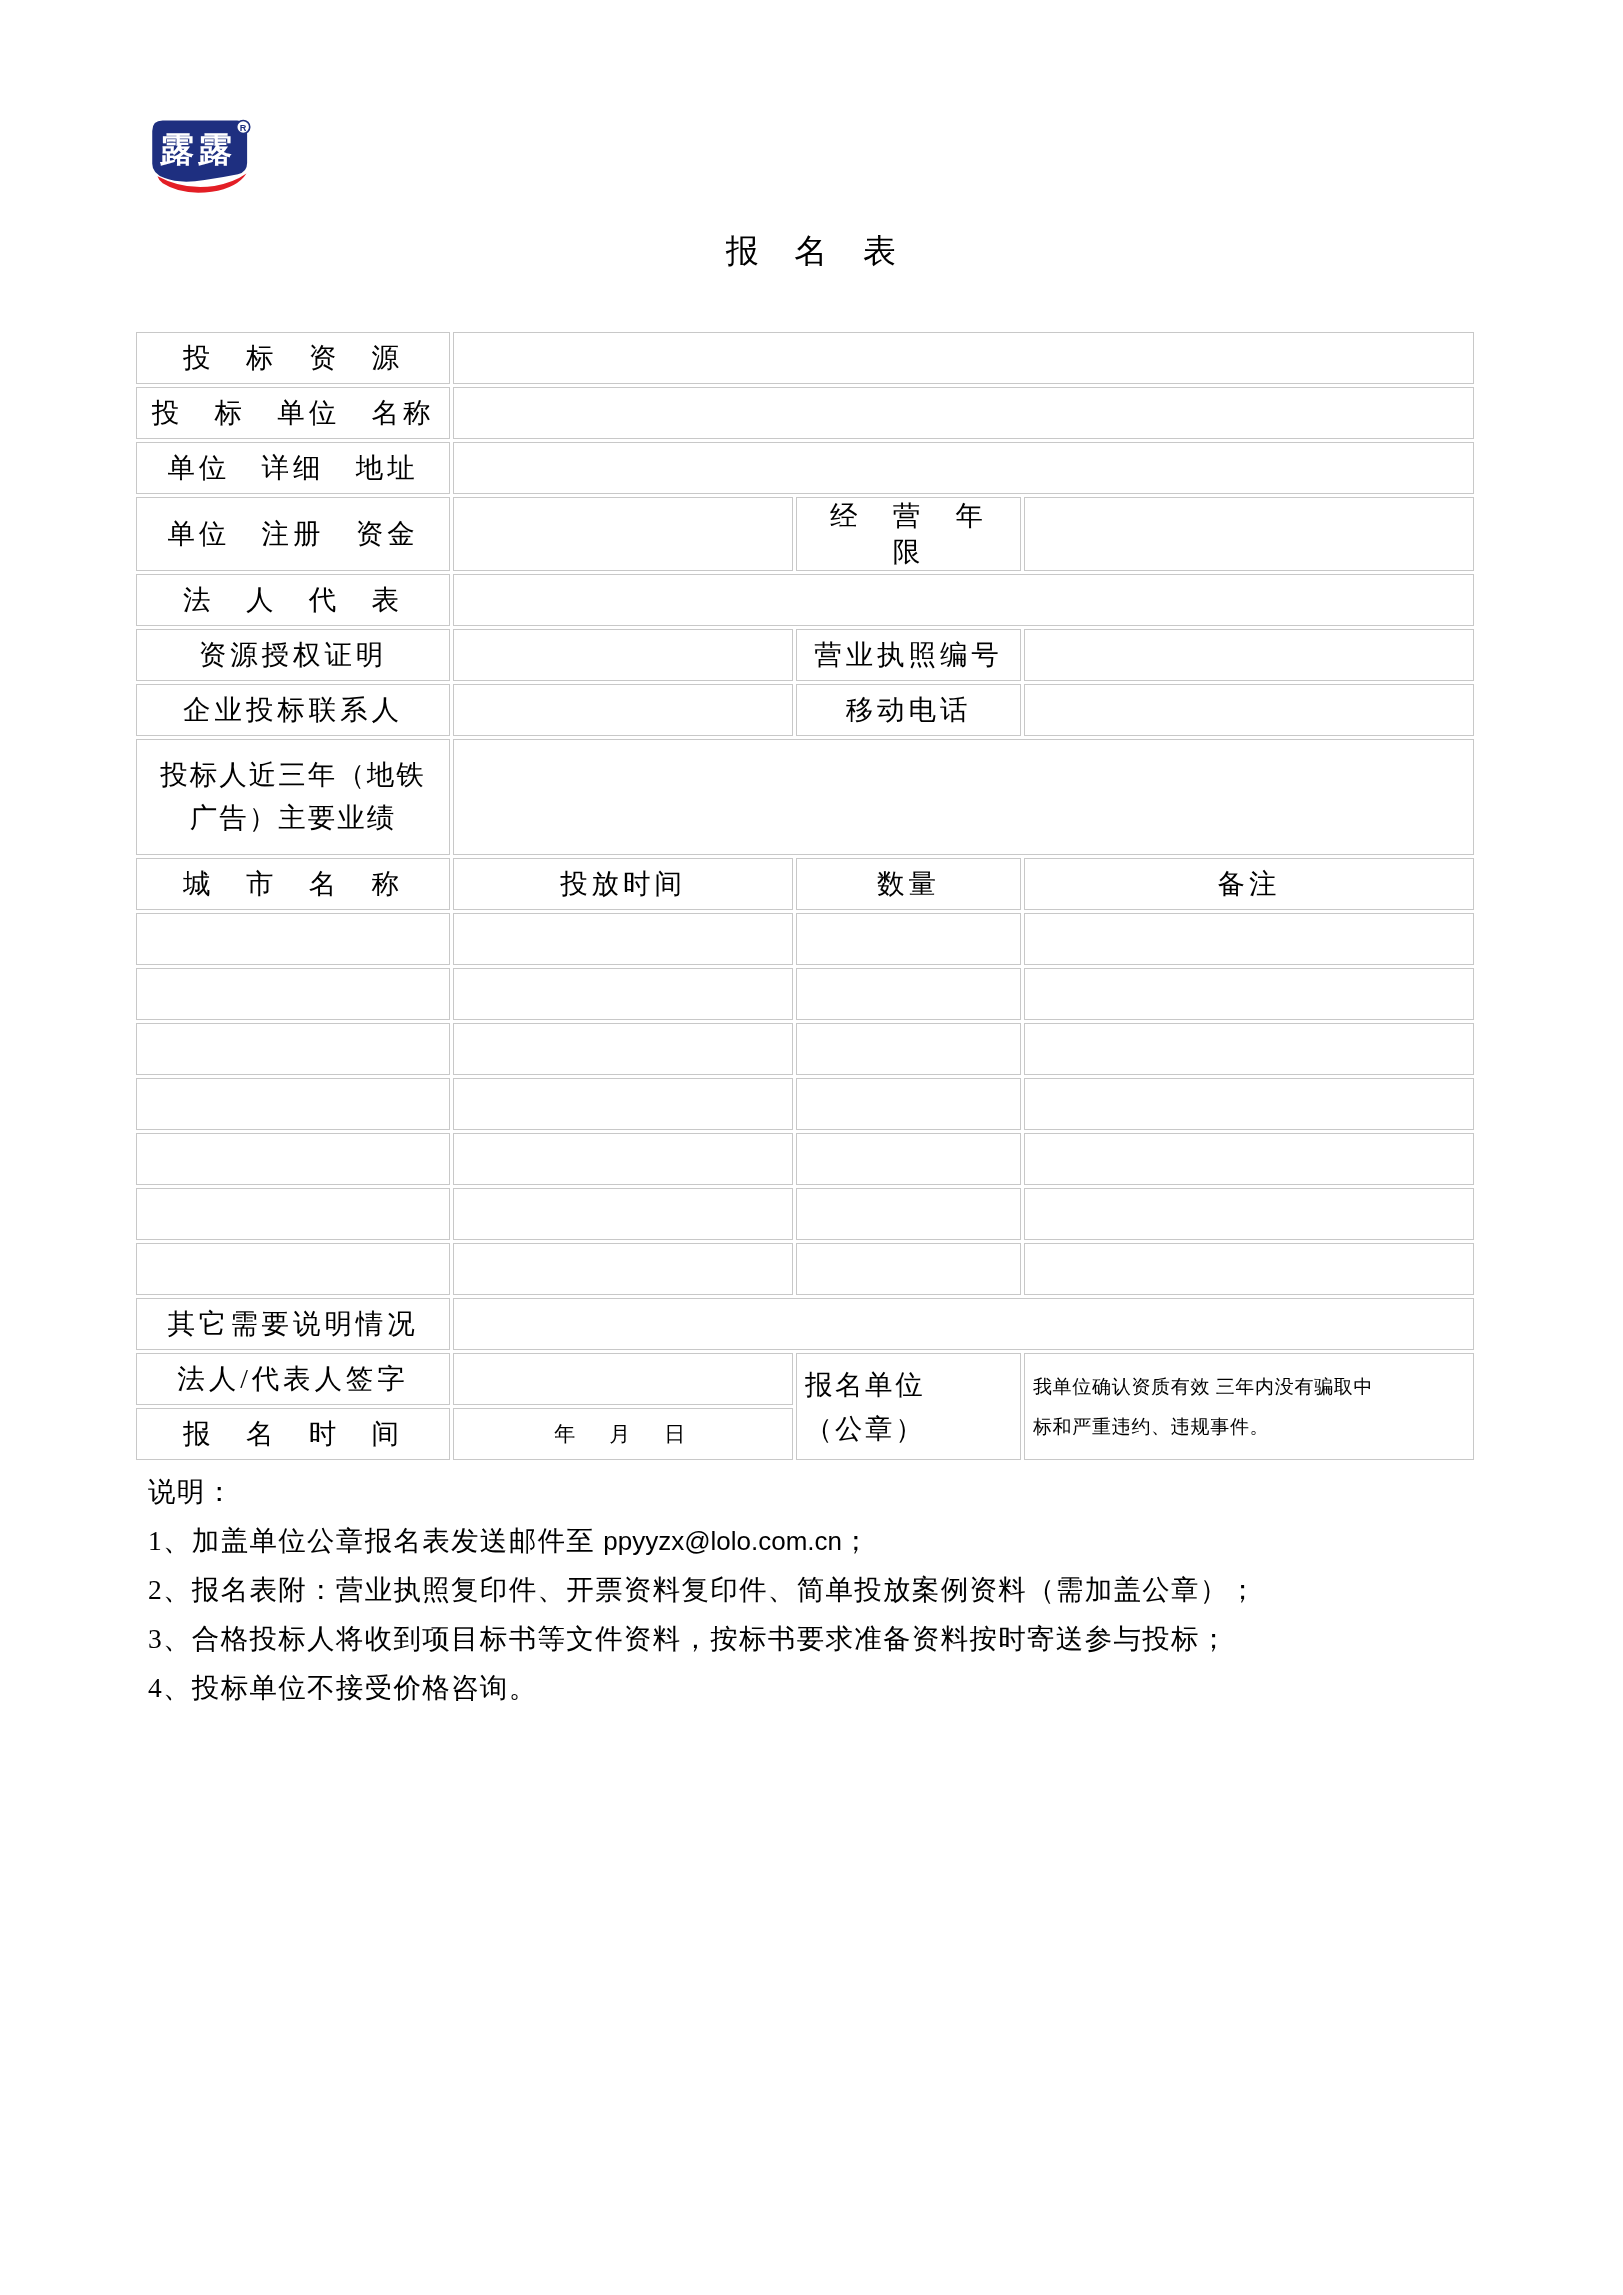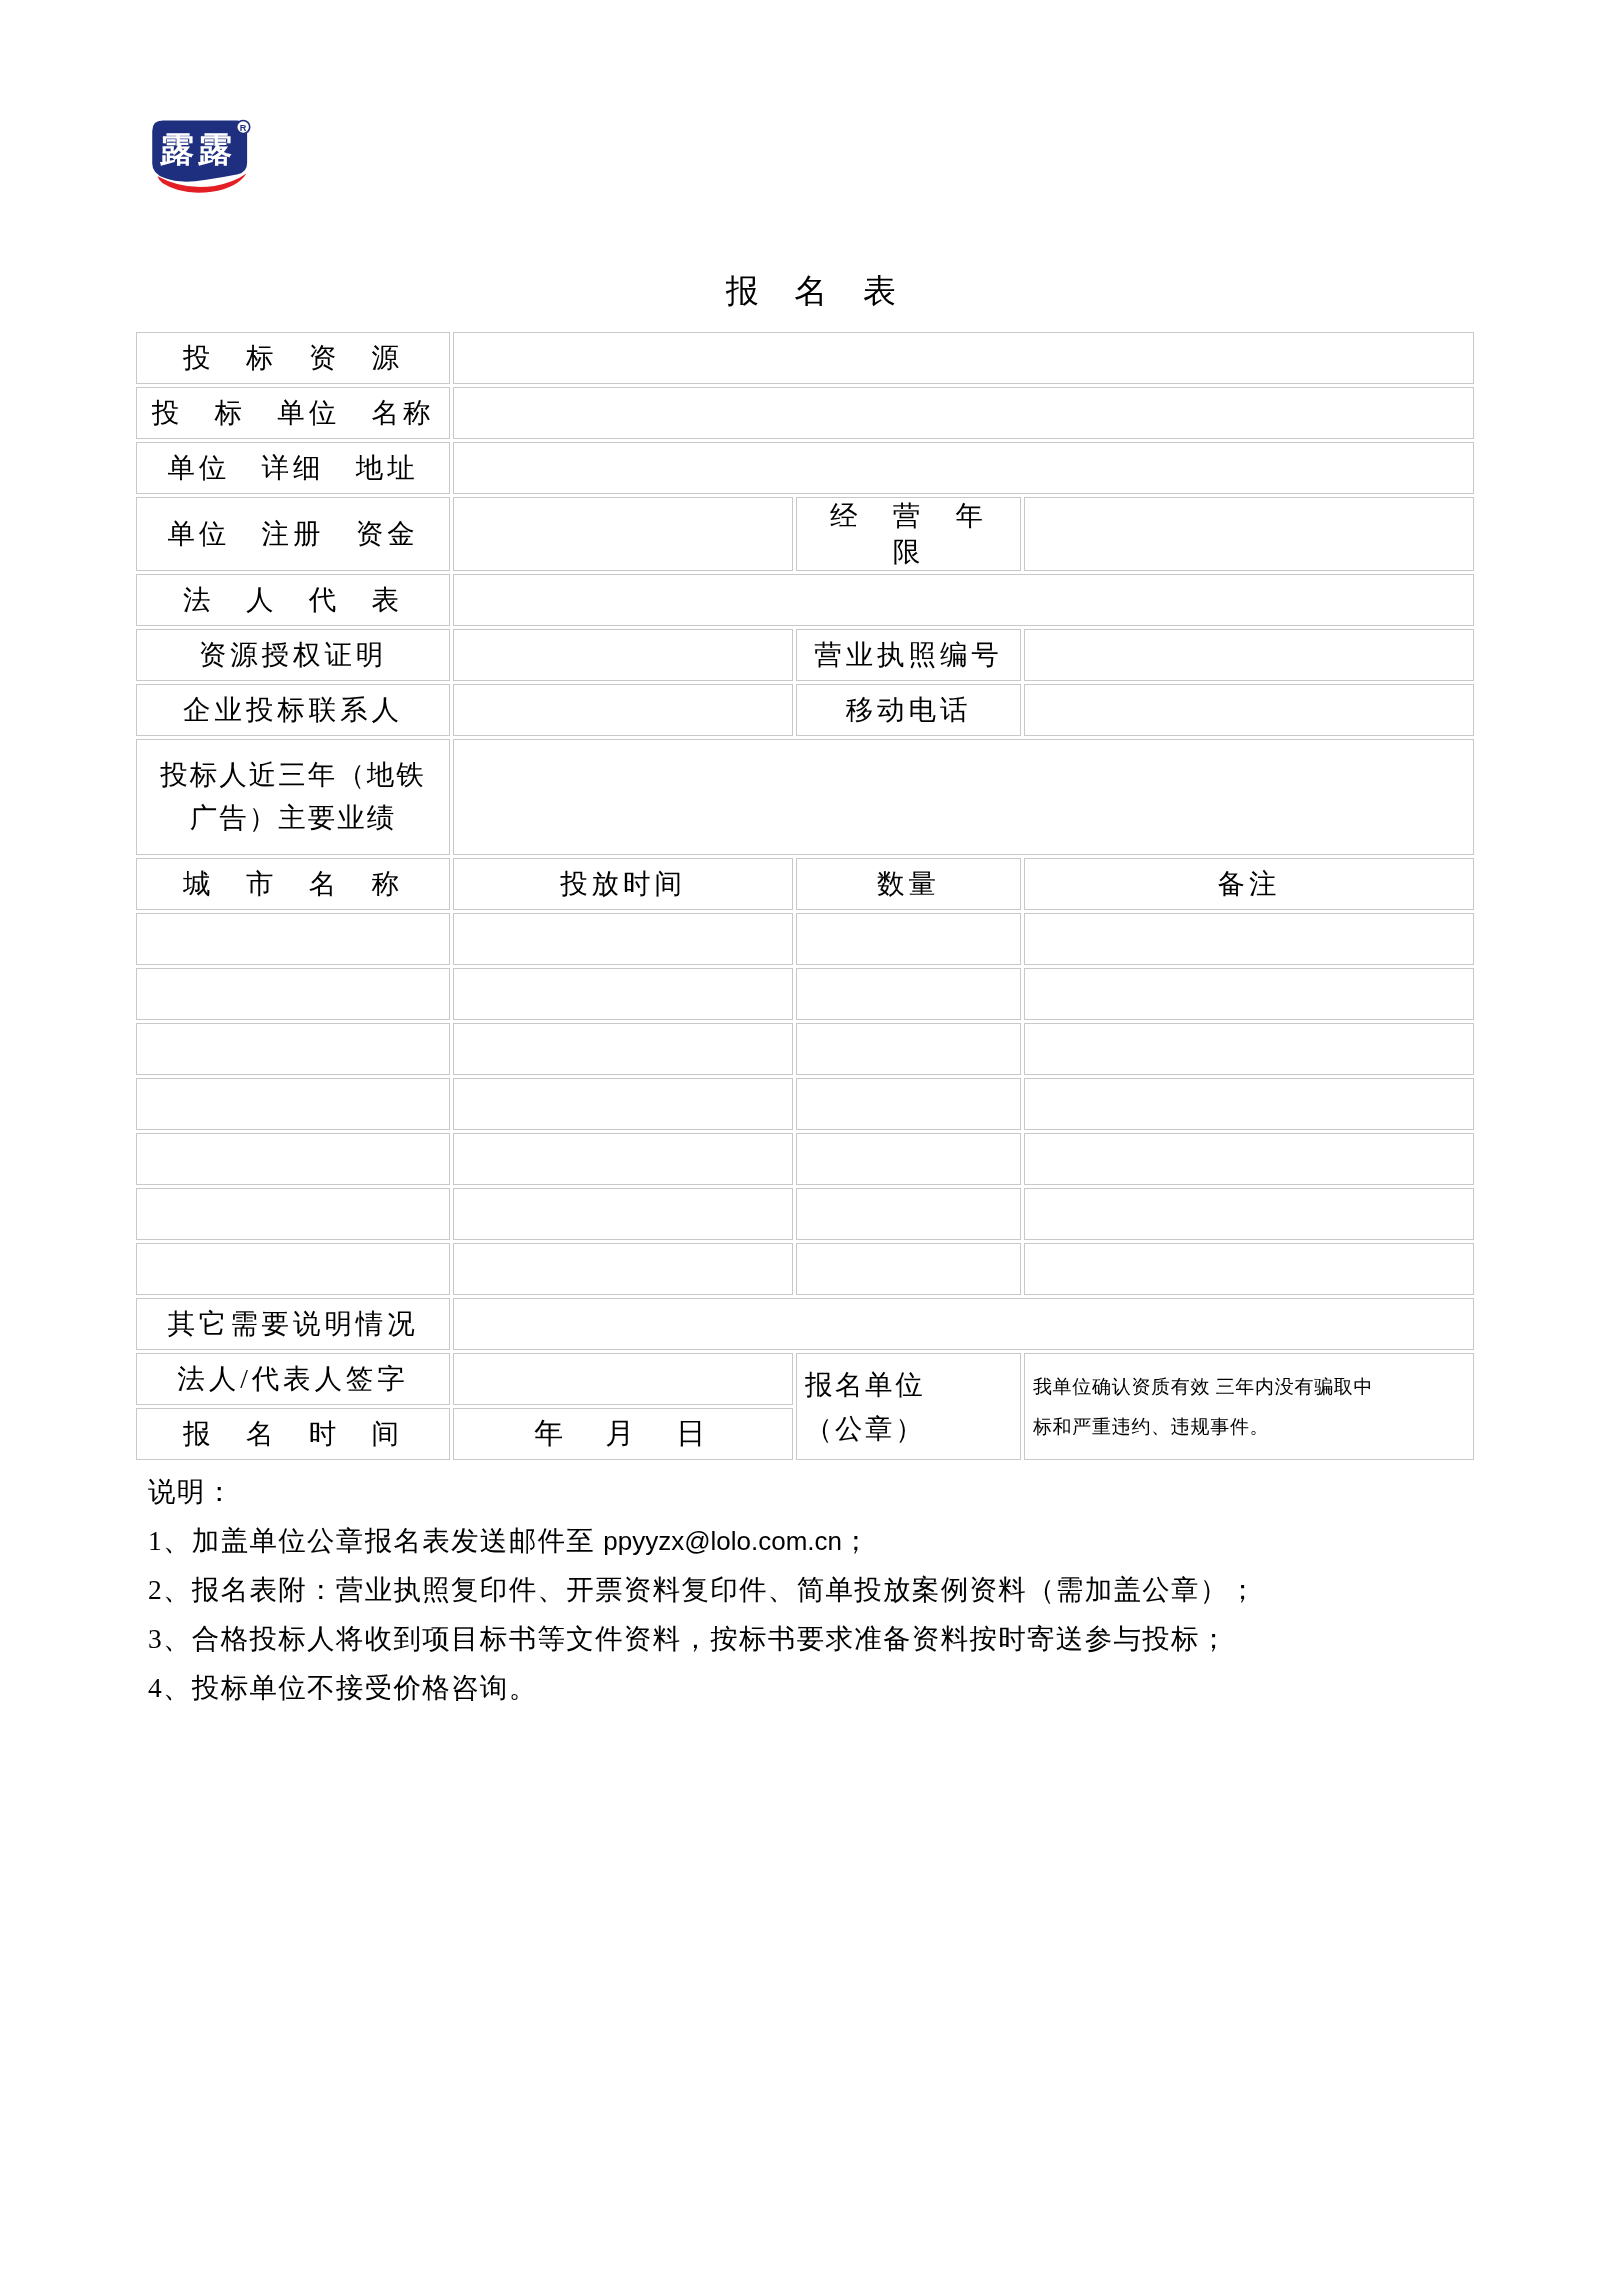--- a/index.html
+++ b/index.html
@@ -4,32 +4,32 @@
 <style>
   html,body{margin:0;padding:0;background:#ffffff;}
   .page{position:relative;width:1623px;height:2295px;background:#ffffff;
         font-family:"Liberation Serif",serif;color:#000;overflow:hidden;}
 
   
   .logo{position:absolute;left:147px;top:117px;width:106px;height:79px;}
 
   
   .title{position:absolute;left:0;top:229px;width:100%;text-align:center;
-         font-size:33px;font-weight:500;letter-spacing:1.3px;margin-top:40px;}
+         font-size:33px;font-weight:500;letter-spacing:1.3px;}
 
   
   table.form{position:absolute;left:133px;top:329px;border-collapse:separate;
              border-spacing:3.9px;table-layout:fixed;}
   table.form td{border:1.3px solid #c8c8c8;background:#fff;vertical-align:middle;
                 box-sizing:border-box;height:52px;padding:0 7.9px;overflow:hidden;}
   tr.tall td{height:116px;}
   td.label,td.header{text-align:center;font-size:27.5px;letter-spacing:3.9px;}
   td.label.multiline{white-space:pre-line;line-height:1.55;letter-spacing:2px;padding:0 2.6px;}
   td.value{background:#fff;}
-  td.date{text-align:center;font-size:29px;letter-spacing:6.5px;}
+  td.date{text-align:center;font-size:21px;letter-spacing:6.5px;}
   td.stamp{text-align:left;font-size:27.5px;letter-spacing:2.6px;line-height:1.6;
            white-space:pre-line;}
   td.remark{font-size:19px;line-height:2.1;white-space:pre-line;text-align:left;
             letter-spacing:0.7px;padding:0 10.5px;vertical-align:middle;}
 
   
   .notes{position:absolute;left:148px;top:1474px;font-size:27.5px;letter-spacing:1.3px;}
   .notes .line{margin-bottom:13px;white-space:nowrap;}
   .email{font-family:Liberation Sans, sans-serif;font-size:26px;letter-spacing:0;}
 </style>

